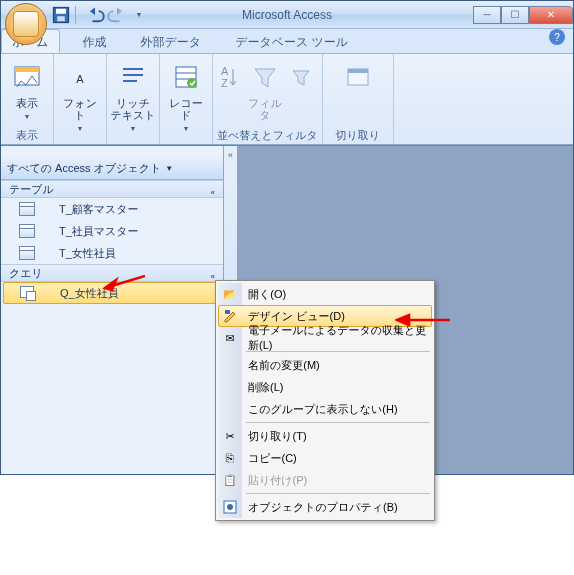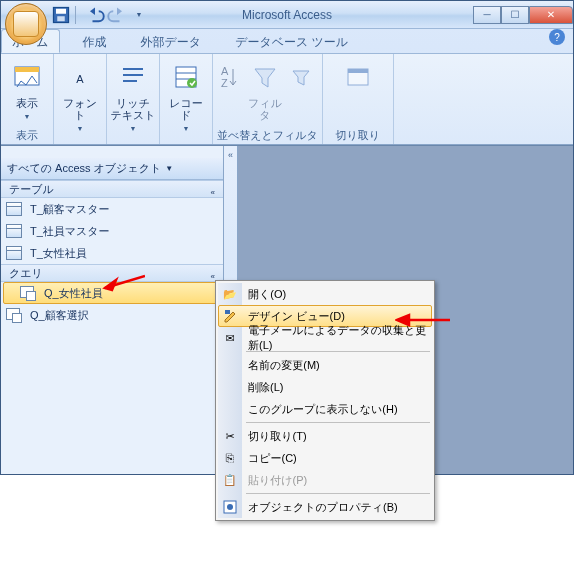--- a/index.html
+++ b/index.html
@@ -29,21 +29,21 @@
 .rbtn-icon { width: 32px; height: 32px; display: flex; align-items: center; justify-content: center; }
 .dropdown-arrow { font-size: 7px; color: #3a5d8b; }
 .client { flex: 1; display: flex; background: #8fa4c2; border-top: 1px solid #6a87ab; }
 .navpane { width: 223px; background: #e8f1fc; border-right: 1px solid #8aa6c9; display: flex; flex-direction: column; }
 .nav-hdr { height: 22px; background: linear-gradient(#e6effc, #c8ddf6); border-bottom: 1px solid #9db8d9; display: flex; align-items: center; padding: 0 6px; color: #1a3560; font-size: 12px; margin-top: 12px; }
 .nav-hdr .chev { margin-left: auto; font-size: 9px; color: #3a5d8b; }
 .nav-collapse { width: 14px; background: linear-gradient(#e6effc,#c8ddf6); border-right:1px solid #8aa6c9; display:flex;align-items:flex-start;justify-content:center;padding-top:4px;font-size:9px;color:#3a5d8b;}
 .nav-section { }
 .nav-sec-hdr { height: 18px; background: linear-gradient(#e6effc, #d2e3f7); border-bottom: 1px solid #b5cbe6; border-top: 1px solid #b5cbe6; display: flex; align-items: flex-end; padding: 0 8px; color: #1a3560; font-size: 11px; }
 .nav-sec-hdr .chev { margin-left: auto; font-size: 8px; }
-.nav-item { height: 22px; display: flex; align-items: center; padding: 0 8px 0 5px; gap: 8px; color: #1a3560; cursor: pointer; }
+.nav-item { height: 22px; display: flex; align-items: center; padding: 0 8px 0 18px; gap: 24px; color: #1a3560; cursor: pointer; }
 .nav-item.selected { background: linear-gradient(#ffefb5, #ffdd7a); border: 1px solid #e0a430; border-radius: 2px; margin: 0 2px; padding-left: 16px; }
 .tbl-icon { width: 16px; height: 14px; background: linear-gradient(#fff,#cce0f7); border: 1px solid #6a87ab; position: relative; }
 .tbl-icon::before { content: ""; position: absolute; top: 3px; left: 0; right: 0; border-top: 1px solid #6a87ab; }
 .qry-icon { width: 16px; height: 14px; position: relative; }
 .qry-icon::before{content:"";position:absolute;width:12px;height:10px;border:1px solid #6a87ab;background:#fff;}
 .qry-icon::after{content:"";position:absolute;width:8px;height:8px;border:1px solid #6a87ab;background:#fff;left:6px;top:5px;}
 .workspace { flex: 1; background: #8fa4c2; position: relative; }
 .ctxmenu { position: absolute; left: 215px; top: 280px; width: 220px; background: #f5f5f5; border: 1px solid #8a8a8a; box-shadow: 2px 2px 4px rgba(0,0,0,.3); padding: 2px; }
 .ctxmenu-iconcol { position: absolute; left: 2px; top: 2px; bottom: 2px; width: 24px; background: linear-gradient(90deg,#e9eef6,#d6e0ef); }
 .ctx-item { height: 22px; display: flex; align-items: center; padding-left: 30px; position: relative; cursor: pointer; color: #000; }
@@ -242,24 +242,20 @@
       </div>
       <div class="nav-section">
         <div class="nav-sec-hdr">
           <span>クエリ</span>
           <span class="chev">«</span>
         </div>
         <div class="nav-item selected">
             <span class="qry-icon"></span>
             <span>Q_女性社員</span>
           </div>
-        <div class="nav-item">
-            <span class="qry-icon"></span>
-            <span>Q_顧客選択</span>
-          </div>
       </div>
     </div>
     <div class="nav-collapse">«</div>
     <div class="workspace"></div>
   </div>
 
   <svg class="arrow1" viewBox="0 0 55 20">
       <line x1="55" y1="4" x2="15" y2="16" class="arrow-line"></line>
       <polygon points="15,16 26,8 22,18" class="arrow-line"></polygon>
     </svg>

